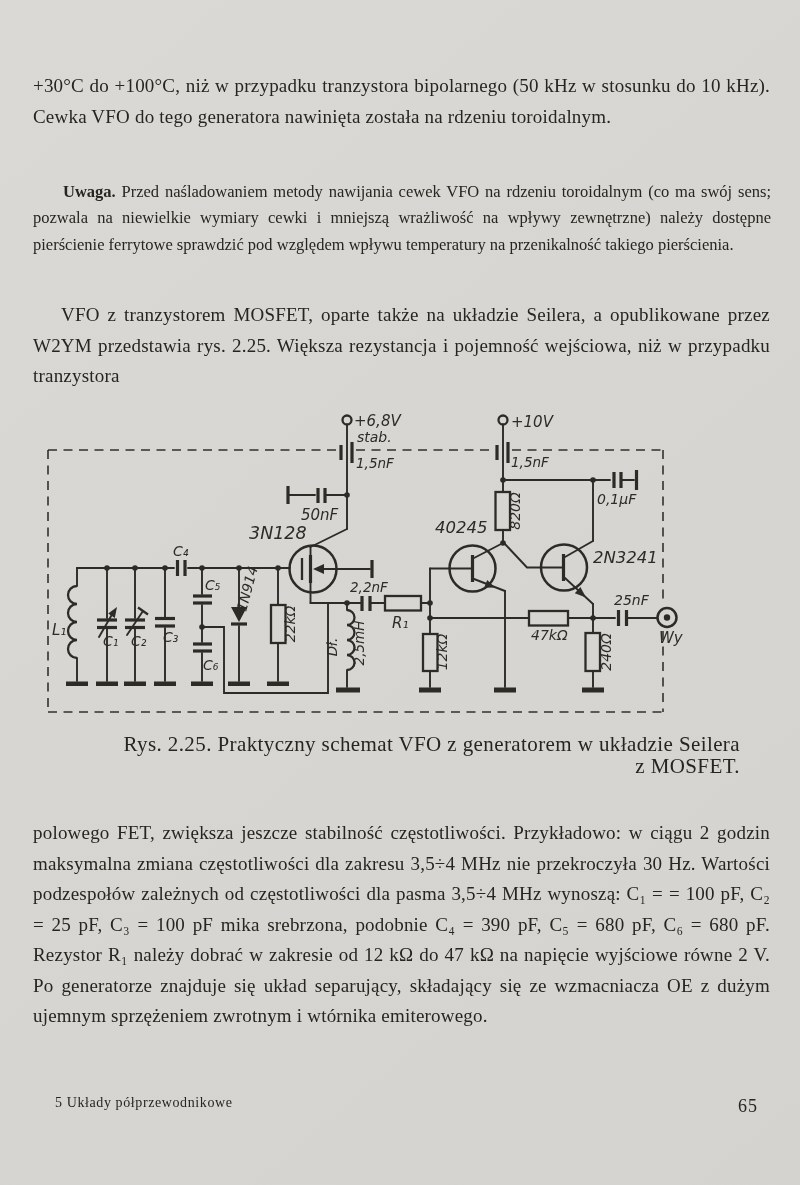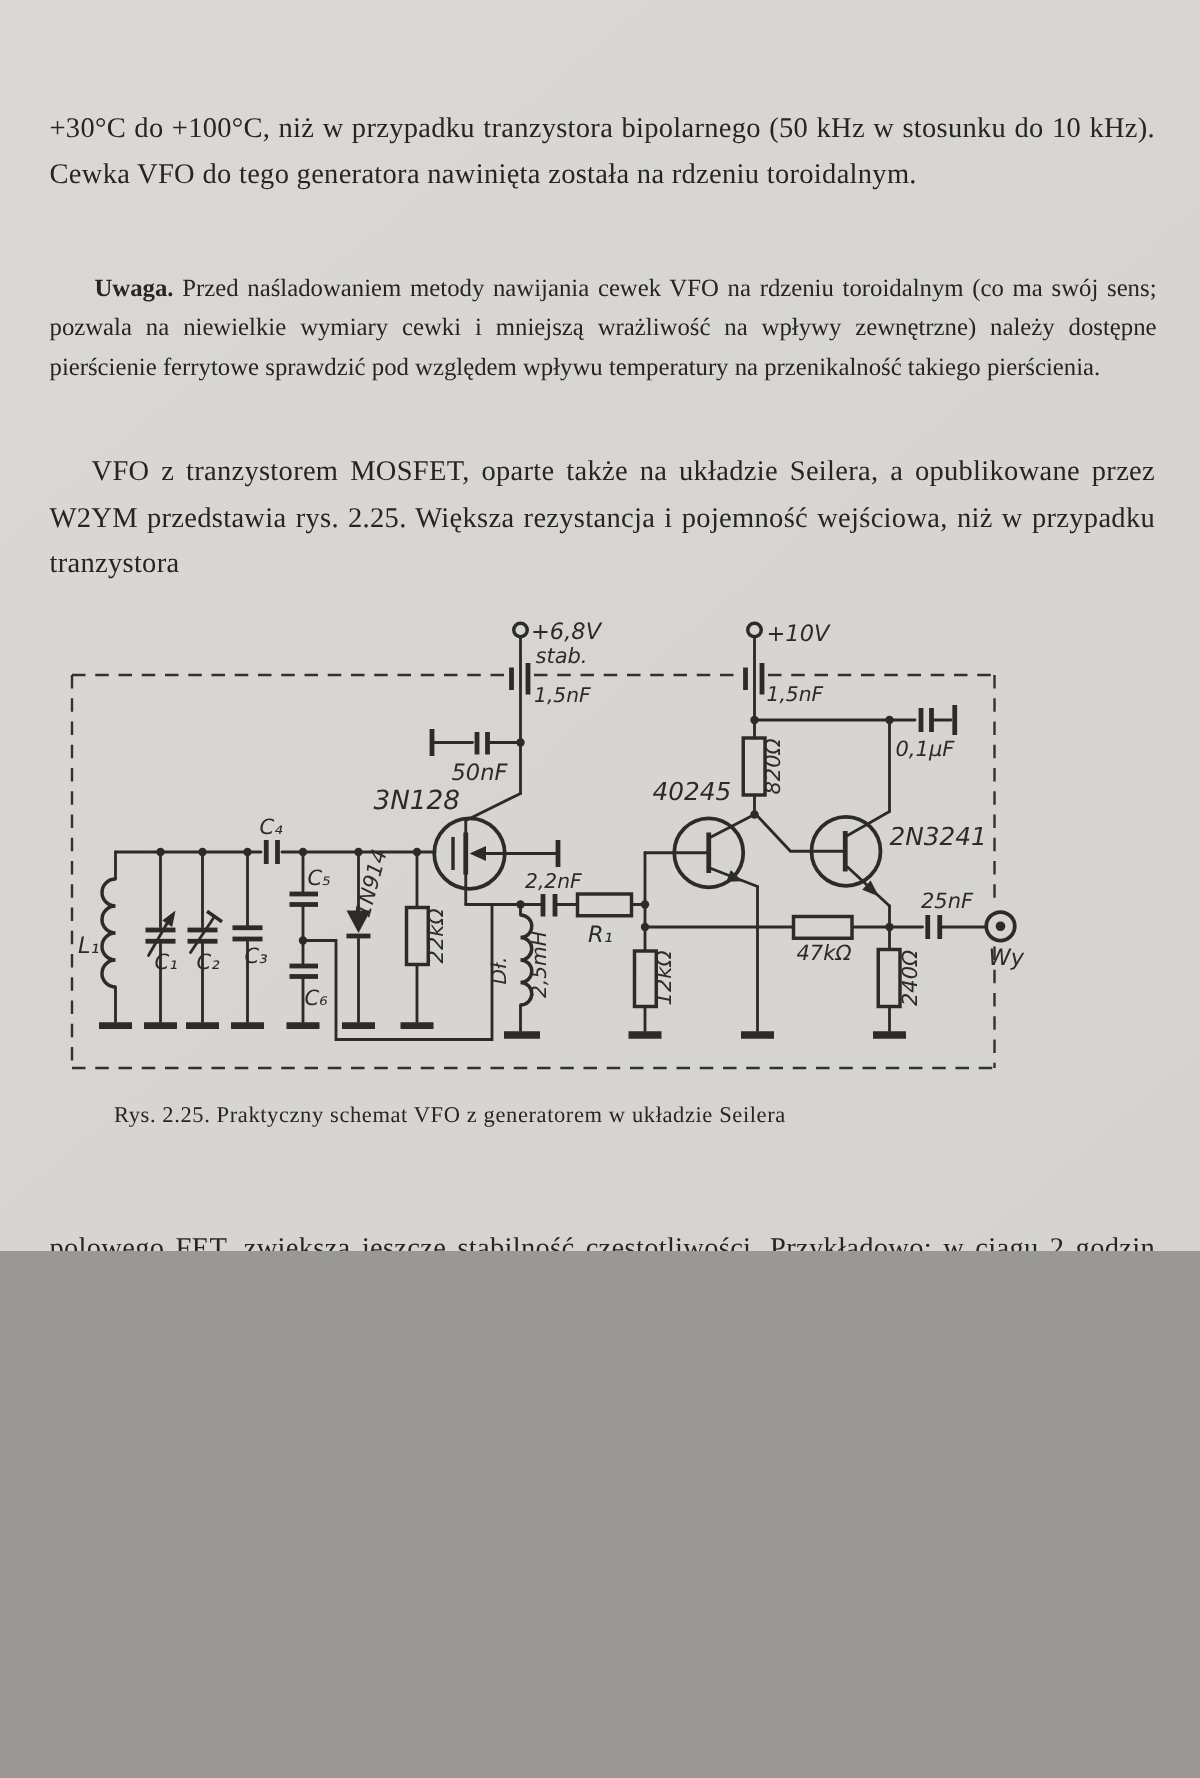--- a/index.html
+++ b/index.html
@@ -1,35 +1,35 @@
 <!DOCTYPE html>
 <html><head>
 <meta charset="utf-8">
 <style>
   html,body{margin:0;padding:0;background:#9a9894;}
   .page{
-    position:relative;width:800px;height:834px;overflow:hidden;
+    position:relative;width:800px;height:1185px;overflow:hidden;
     background:linear-gradient(140deg,#dad9d5 0%,#d7d6d2 40%,#d4d3cf 100%);
     font-family:"Liberation Serif","DejaVu Serif",serif;
     color:#27251f;
   }
   .body-text{
     position:absolute;left:33px;width:737px;
     font-size:19px;line-height:30.5px;text-align:justify;
     letter-spacing:0.2px;
   }
   .note-text{
     position:absolute;left:33px;width:738px;
     font-size:16.5px;line-height:26.5px;text-align:justify;
     text-indent:30px;
   }
   .indent{text-indent:28px;}
   .caption{
-    position:absolute;left:76px;width:680px;text-align:left;
-    font-size:15px;line-height:22px;letter-spacing:0.4px;
+    position:absolute;left:60px;width:680px;text-align:right;
+    font-size:21px;line-height:22px;letter-spacing:0.4px;
   }
   .footer-left{
     position:absolute;left:30px;top:1095px;font-size:14px;letter-spacing:0.6px;margin-left:25px;
   }
   .footer-page{
     position:absolute;left:738px;top:1096px;font-size:18px;letter-spacing:1px;
   }
   svg.schematic{position:absolute;left:0;top:400px;}
   svg .wire{stroke:#2d2b26;stroke-width:1.9;fill:none;stroke-linecap:round;}
   svg .plate{stroke:#2d2b26;stroke-width:3.2;fill:none;stroke-linecap:butt;}
@@ -277,20 +277,21 @@
       <line class="wire" x1="626.5" y1="218" x2="657" y2="218"></line>
       <text class="s14" x="614" y="205">25nF</text>
       <circle class="circ" cx="667" cy="217.5" r="9.5"></circle>
       <circle class="dot" cx="667" cy="217.5" r="3.2"></circle>
       <text class="s15" x="659" y="243">Wy</text>
     </g>
   </svg>
 
   <div class="caption" style="top:733px;">
     <div>Rys. 2.25. Praktyczny schemat VFO z generatorem w układzie Seilera</div>
+    <div>z MOSFET.</div>
   </div>
 
   <p class="body-text" style="top:799px;">polowego FET, zwiększa jeszcze stabilność częstotliwości. Przykładowo: w ciągu 2 godzin maksymalna zmiana częstotliwości dla zakresu 3,5÷4 MHz nie przekroczyła 30 Hz. Wartości podzespołów zależnych od częstotliwości dla pasma 3,5÷4 MHz wynoszą: C₁ = = 100 pF, C₂ = 25 pF, C₃ = 100 pF mika srebrzona, podobnie C₄ = 390 pF, C₅ = 680 pF, C₆ = 680 pF. Rezystor R₁ należy dobrać w zakresie od 12 kΩ do 47 kΩ na napięcie wyjściowe równe 2 V. Po generatorze znajduje się układ separujący, składający się ze wzmacniacza OE z dużym ujemnym sprzężeniem zwrotnym i wtórnika emiterowego.</p>
 
   <div class="footer-left">5 Układy półprzewodnikowe</div>
   <div class="footer-page">65</div>
 
 </div>
 
 </body></html>

